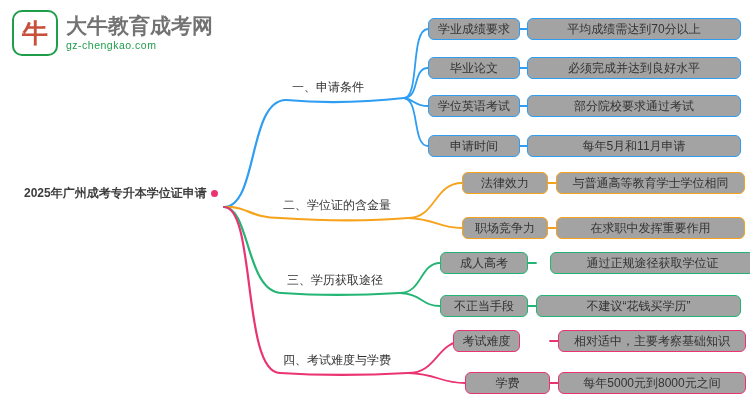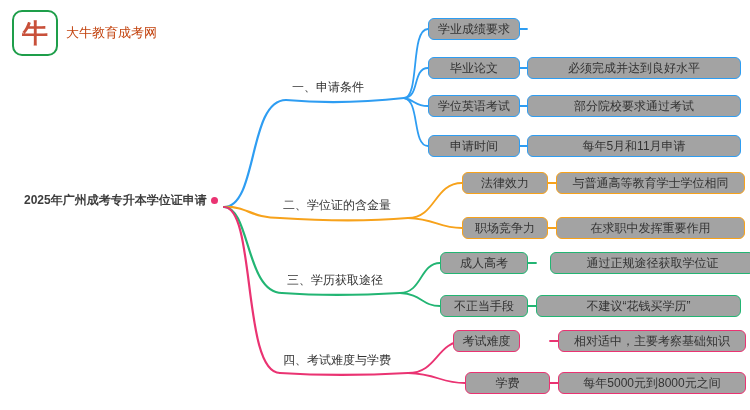--- a/index.html
+++ b/index.html
@@ -10,24 +10,24 @@
   .s1{stroke:#2e9df2;stroke-width:2.2;}
   .s2{stroke:#f7a21b;stroke-width:2.2;}
   .s3{stroke:#22b573;stroke-width:2.2;}
   .s4{stroke:#ea3372;stroke-width:2.2;}
   .thin{stroke-width:1.8;}
   
   .logo{position:absolute;left:12px;top:10px;display:flex;align-items:center;z-index:2;}
   .logo-icon{width:46px;height:46px;border:2.5px solid #1e9e4a;border-radius:10px;display:flex;align-items:center;justify-content:center;box-sizing:border-box;background:#fff;}
   .logo-icon span{font-size:26px;font-weight:700;color:#c8503a;line-height:1;}
   .logo-text{margin-left:8px;}
-  .site-name{color:#c2410c;font-weight:400;font-size:13px;line-height:1.25;}
+  .site-name{color:#737373;font-weight:700;font-size:21px;line-height:1.25;}
   .site-url{color:#1e9e4a;font-size:10.5px;letter-spacing:.5px;line-height:1.3;}
   
-  .root{position:absolute;left:24px;top:192px;display:flex;align-items:center;gap:4px;z-index:2;justify-content:flex-end;}
+  .root{position:absolute;left:24px;top:185px;display:flex;align-items:center;gap:4px;z-index:2;justify-content:flex-end;}
   .root-title{font-size:12px;font-weight:600;color:#3d3d3d;white-space:nowrap;}
   .root-dot{width:7px;height:7px;border-radius:50%;background:#ea3372;flex:none;}
   
   .bnode{position:absolute;font-size:12px;font-weight:400;color:#333;white-space:nowrap;z-index:2;}
   
   .ibox{position:absolute;height:22px;border-radius:6px;background:#a3a3a3;display:flex;align-items:center;justify-content:center;font-size:12px;color:#333;white-space:nowrap;box-sizing:border-box;z-index:2;}
   .c1{border:1.6px solid #2e9df2;}
   .c2{border:1.6px solid #f7a21b;}
   .c3{border:1.6px solid #22b573;}
   .c4{border:1.6px solid #ea3372;}
@@ -79,34 +79,36 @@
       <path class="s4 thin" d="M550 383 L558 383"></path>
     </g>
   </svg>
 
   <div class="logo">
     <div class="logo-icon">
       <span>牛</span>
     </div>
     <div class="logo-text">
       <div class="site-name">大牛教育成考网</div>
+      <div class="site-url">gz-chengkao.com</div>
     </div>
   </div>
 
   <div class="root">
     <span class="root-title">2025年广州成考专升本学位证申请</span>
     <span class="root-dot"></span>
   </div>
 
   <div class="bnode" style="left:292px;top:79px;">一、申请条件</div>
   <div class="bnode" style="left:283px;top:197px;">二、学位证的含金量</div>
   <div class="bnode" style="left:287px;top:272px;">三、学历获取途径</div>
   <div class="bnode" style="left:283px;top:352px;">四、考试难度与学费</div>
 
   <div class="ibox c1" style="left:428px;top:18px;width:92px;">学业成绩要求</div>
+  <div class="ibox c1" style="left:527px;top:18px;width:214px;">平均成绩需达到70分以上</div>
   <div class="ibox c1" style="left:428px;top:57px;width:92px;">毕业论文</div>
   <div class="ibox c1" style="left:527px;top:57px;width:214px;">必须完成并达到良好水平</div>
   <div class="ibox c1" style="left:428px;top:95px;width:92px;">学位英语考试</div>
   <div class="ibox c1" style="left:527px;top:95px;width:214px;">部分院校要求通过考试</div>
   <div class="ibox c1" style="left:428px;top:135px;width:92px;">申请时间</div>
   <div class="ibox c1" style="left:527px;top:135px;width:214px;">每年5月和11月申请</div>
 
   <div class="ibox c2" style="left:462px;top:172px;width:86px;">法律效力</div>
   <div class="ibox c2" style="left:556px;top:172px;width:189px;">与普通高等教育学士学位相同</div>
   <div class="ibox c2" style="left:462px;top:217px;width:86px;">职场竞争力</div>

